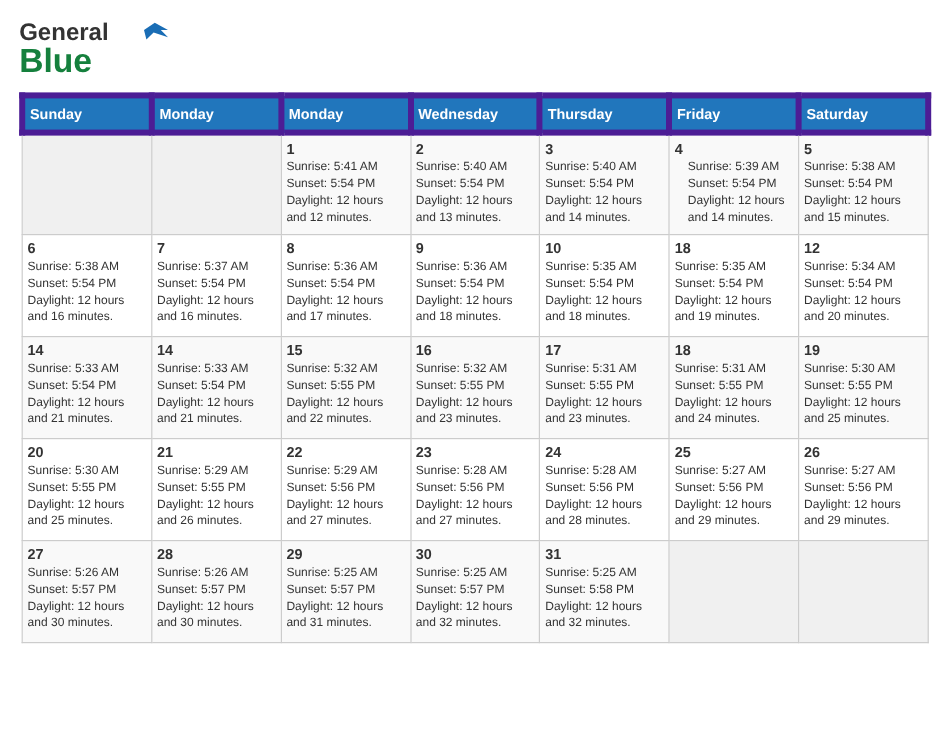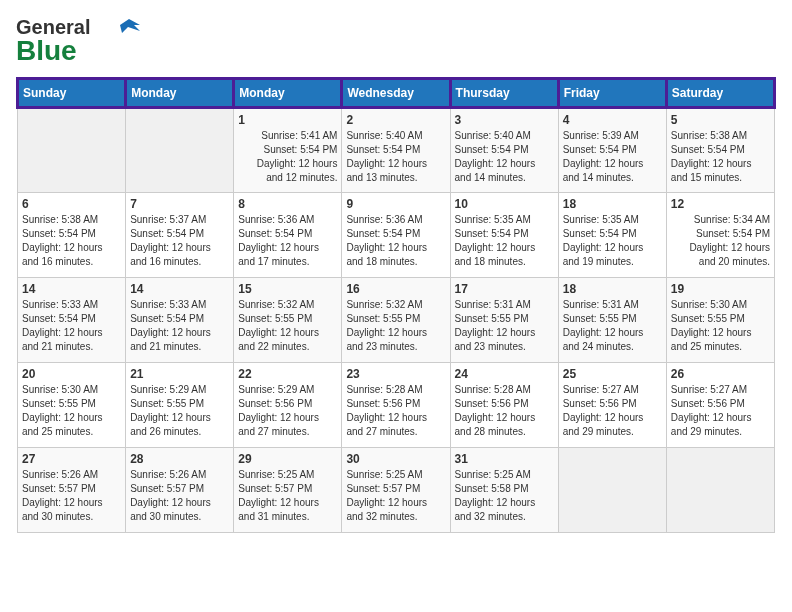--- a/index.html
+++ b/index.html
@@ -39,21 +39,21 @@
       border-collapse: collapse;
       font-size: 11px;
     }
     thead tr th {
       background-color: #2176bc;
       color: #fff;
       padding: 6px 4px;
       text-align: left;
       font-size: 12px;
       font-weight: bold;
-      border: 3px solid #4c1d95;
+      border: 5px solid #4c1d95;
     }
     tbody tr td {
       border: 1px solid #ccc;
       vertical-align: top;
       padding: 4px;
       min-height: 80px;
       height: 85px;
       width: 14.28%;
       color: #333;
       font-size: 10.5px;
@@ -109,39 +109,39 @@
         <th>Friday</th>
         <th>Saturday</th>
       </tr>
   </thead>
   <tbody id="calendar-body">
       <tr>
         <td class="empty-cell"></td>
         <td class="empty-cell"></td>
         <td>
           <span class="day-num">1</span>
-          <div class="day-info" style="white-space: pre-line; text-align: right;">Sunrise: 5:41 AM
+          <div class="day-info" style="white-space: pre-line;">Sunrise: 5:41 AM
 Sunset: 5:54 PM
 Daylight: 12 hours and 12 minutes.</div>
         </td>
         <td>
           <span class="day-num">2</span>
           <div class="day-info" style="white-space: pre-line;">Sunrise: 5:40 AM
 Sunset: 5:54 PM
 Daylight: 12 hours and 13 minutes.</div>
         </td>
         <td>
           <span class="day-num">3</span>
           <div class="day-info" style="white-space: pre-line;">Sunrise: 5:40 AM
 Sunset: 5:54 PM
 Daylight: 12 hours and 14 minutes.</div>
         </td>
         <td>
           <span class="day-num">4</span>
-          <div class="day-info" style="white-space: pre-line;">Sunrise: 5:39 AM
+          <div class="day-info" style="white-space: pre-line; margin-left: 11px;">Sunrise: 5:39 AM
 Sunset: 5:54 PM
 Daylight: 12 hours and 14 minutes.</div>
         </td>
         <td>
           <span class="day-num">5</span>
           <div class="day-info" style="white-space: pre-line;">Sunrise: 5:38 AM
 Sunset: 5:54 PM
 Daylight: 12 hours and 15 minutes.</div>
         </td>
       </tr>
@@ -177,21 +177,21 @@
 Daylight: 12 hours and 18 minutes.</div>
         </td>
         <td>
           <span class="day-num">18</span>
           <div class="day-info" style="white-space: pre-line;">Sunrise: 5:35 AM
 Sunset: 5:54 PM
 Daylight: 12 hours and 19 minutes.</div>
         </td>
         <td>
           <span class="day-num">12</span>
-          <div class="day-info" style="white-space: pre-line; text-align: right;">Sunrise: 5:34 AM
+          <div class="day-info" style="white-space: pre-line;">Sunrise: 5:34 AM
 Sunset: 5:54 PM
 Daylight: 12 hours and 20 minutes.</div>
         </td>
       </tr>
       <tr>
         <td>
           <span class="day-num">14</span>
           <div class="day-info" style="white-space: pre-line;">Sunrise: 5:33 AM
 Sunset: 5:54 PM
 Daylight: 12 hours and 21 minutes.</div>

